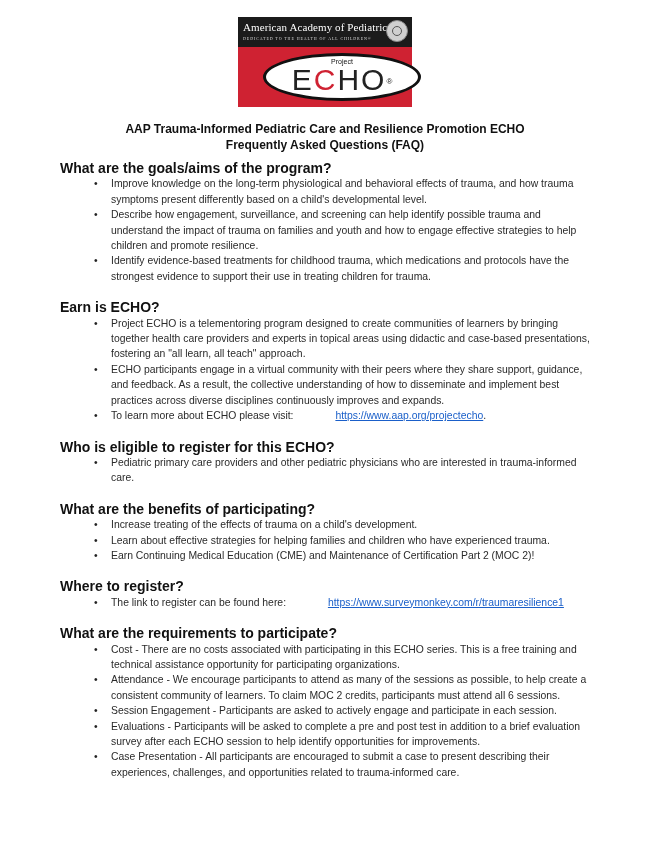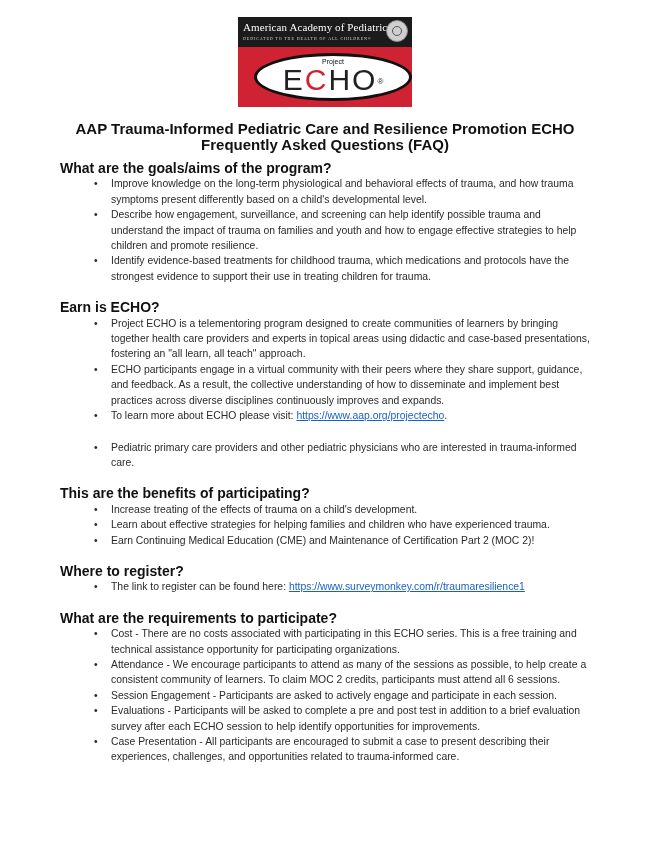--- a/index.html
+++ b/index.html
@@ -68,21 +68,21 @@
       border: 1px solid #555;
       box-sizing: border-box;
     }
     .logo-bottom {
       height: 60px;
       background: #cf2232;
       position: relative;
     }
     .logo-oval {
       position: absolute;
-      left: 16px;
+      left: 25px;
       top: 6px;
       width: 158px;
       height: 48px;
       border-radius: 50%;
       background: #ffffff;
       border: 3px solid #111111;
       box-sizing: border-box;
     }
     .logo-project {
       position: absolute;
@@ -110,21 +110,21 @@
       vertical-align: middle;
       letter-spacing: 0;
     }
     .title {
       position: absolute;
       left: 0;
       top: 121px;
       width: 650px;
       text-align: center;
       font-weight: bold;
-      font-size: 15px;
+      font-size: 12px;
       line-height: 16px;
       color: #111;
     }
     .content {
       position: absolute;
       left: 60px;
       top: 161px;
       width: 530px;
       font-size: 10.4px;
       line-height: 15.4px;
@@ -150,20 +150,21 @@
     .section li::before {
       content: "\2022";
       position: absolute;
       left: 34px;
       top: 0;
       color: #222;
     }
     a.link {
       color: #1a5fc9;
       text-decoration: underline;
+      margin-left: 39px;
     }
   </style>
 </head>
 <body>
 
 <div class="logo">
   <div class="logo-top">
     <span class="logo-org">American Academy of Pediatrics</span>
     <span class="logo-tag">DEDICATED TO THE HEALTH OF ALL CHILDREN®</span>
     <span class="logo-seal"></span>
@@ -195,27 +196,28 @@
   <div class="section">
     <h2>Earn is ECHO?</h2>
     <ul>
       <li>Project ECHO is a telementoring program designed to create communities of learners by bringing together health care providers and experts in topical areas using didactic and case-based presentations, fostering an "all learn, all teach" approach.</li>
       <li>ECHO participants engage in a virtual community with their peers where they share support, guidance, and feedback. As a result, the collective understanding of how to disseminate and implement best practices across diverse disciplines continuously improves and expands.</li>
       <li><span>To learn more about ECHO please visit: </span><a class="link" href="#">https://www.aap.org/projectecho</a><span>.</span></li>
     </ul>
   </div>
 
   <div class="section">
+    <h2>Who is eligible to register for this ECHO?</h2>
     <ul>
       <li>Pediatric primary care providers and other pediatric physicians who are interested in trauma-informed care.</li>
     </ul>
   </div>
 
   <div class="section">
-    <h2>This are the benefits of participating?</h2>
+    <h2>What are the benefits of participating?</h2>
     <ul>
       <li>Increase treating of the effects of trauma on a child's development.</li>
       <li>Learn about effective strategies for helping families and children who have experienced trauma.</li>
       <li>Earn Continuing Medical Education (CME) and Maintenance of Certification Part 2 (MOC 2)!</li>
     </ul>
   </div>
 
   <div class="section">
     <h2>Where to register?</h2>
     <ul>

